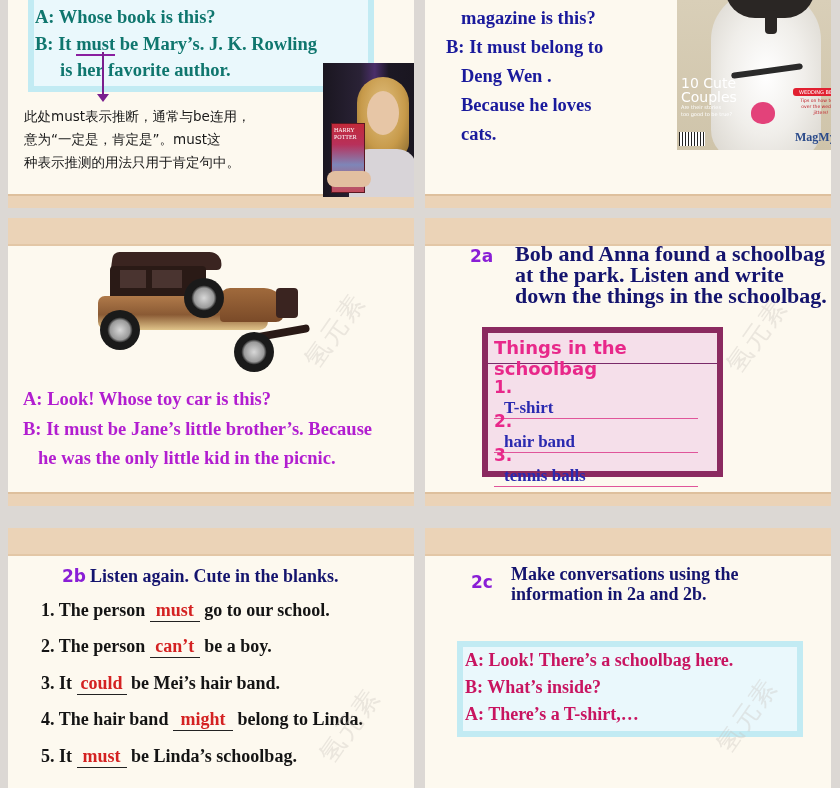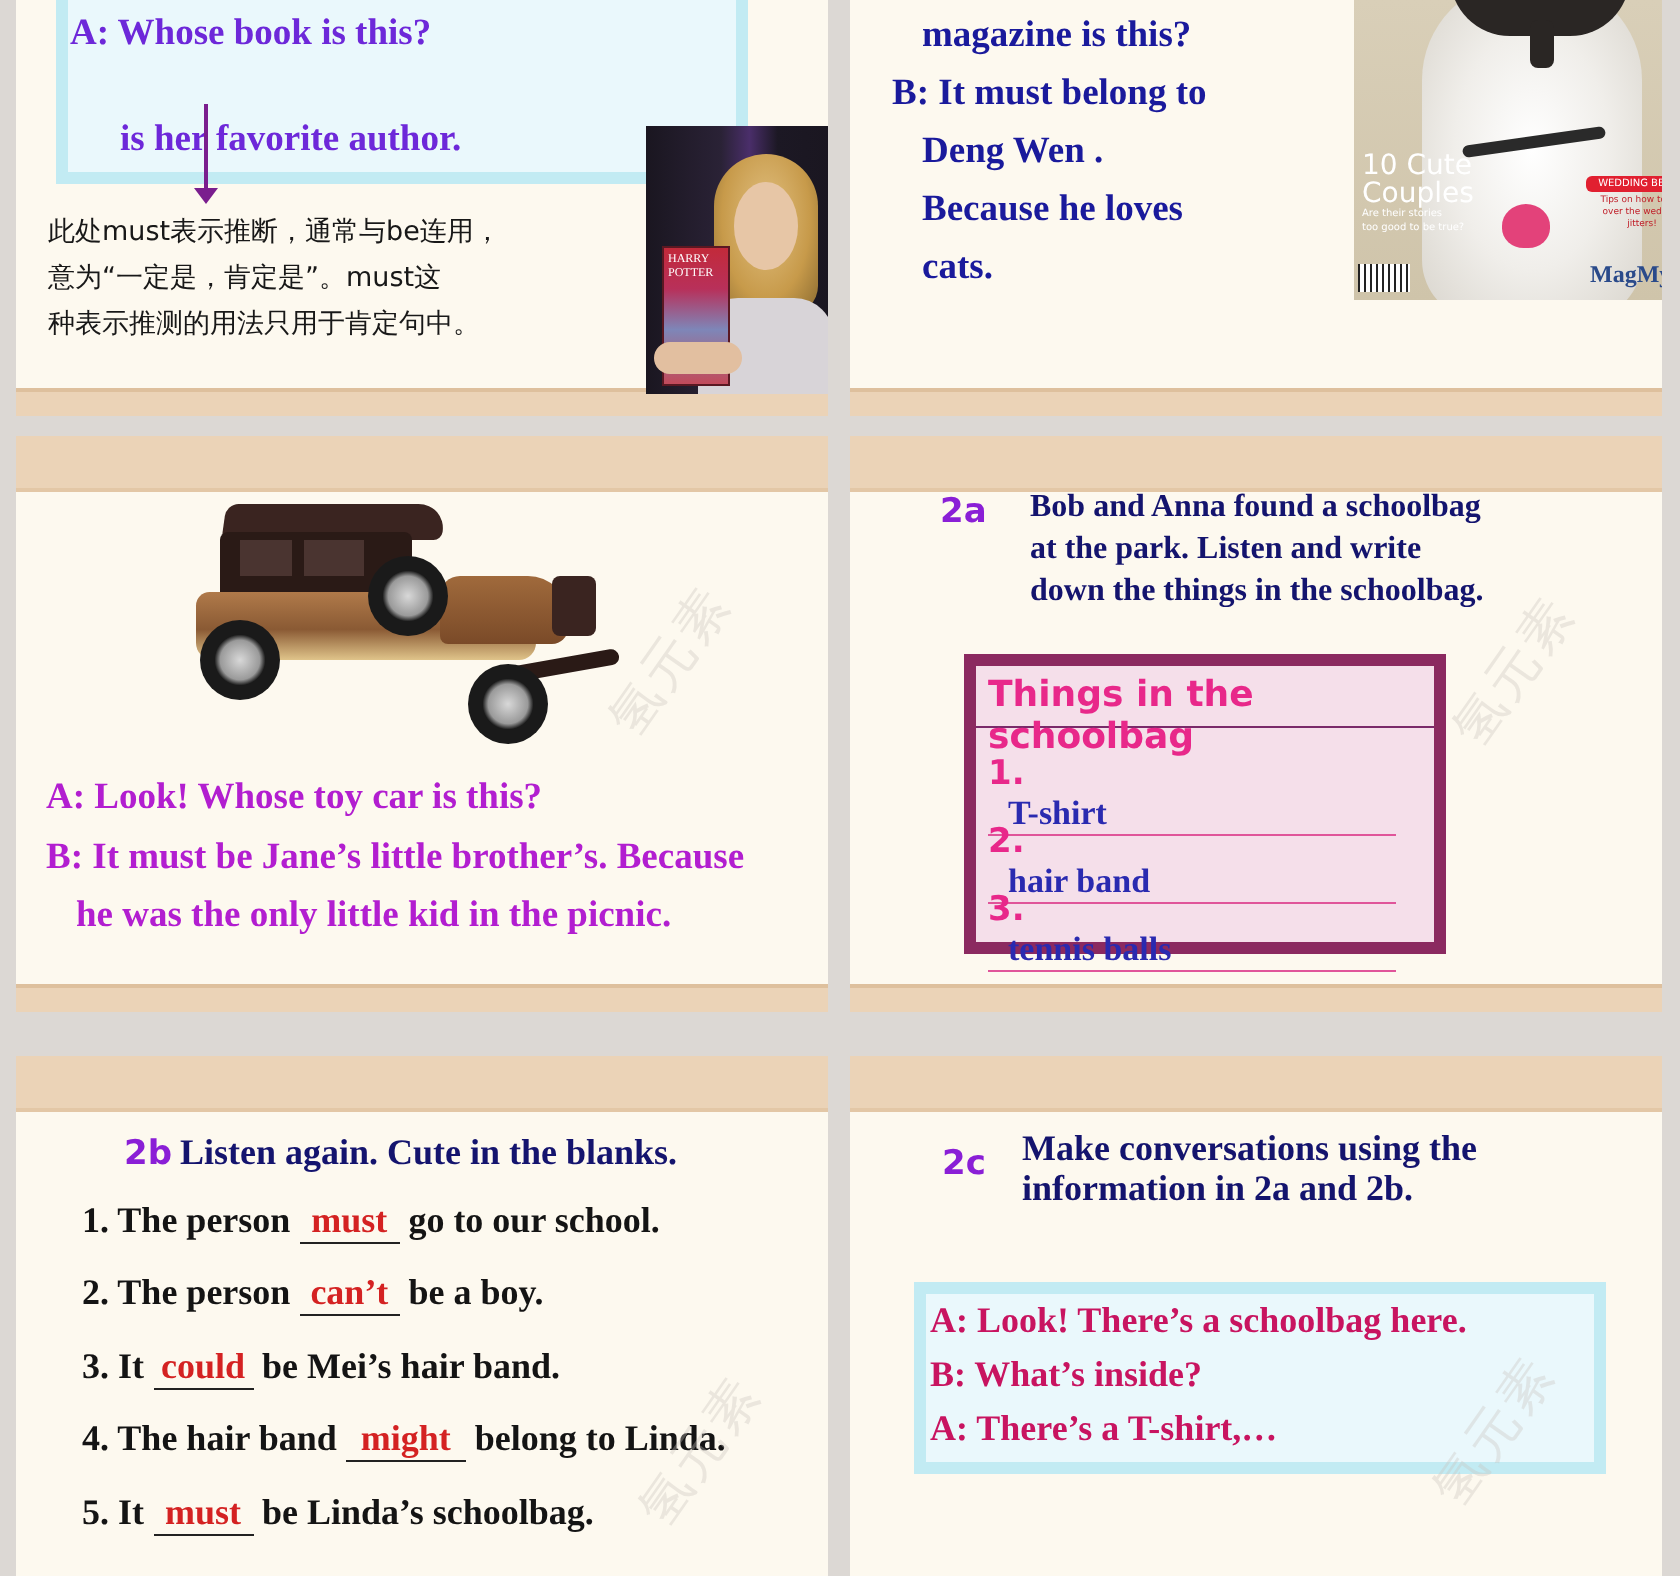--- a/index.html
+++ b/index.html
@@ -8,21 +8,21 @@
 
   .slide { position: absolute; background: #fdf9ef; overflow: hidden; }
   .band-top { position: absolute; left: 0; right: 0; top: 0; height: 28px; background: #ebd3b7; border-bottom: 2px solid #e3c7a6; }
   .band-bottom { position: absolute; left: 0; right: 0; bottom: 0; height: 14px; background: #ebd3b7; border-top: 2px solid #dec09d; }
 
   .abs { position: absolute; }
   .bold { font-weight: bold; }
 
   
   .cyan-box { position: absolute; background: #eaf8fc; border: 6px solid #c2ebf3; }
-  .pink { color: #6d28d9; }
+  .pink { color: #0f766e; }
   .navy { color: #1a1a9c; }
   .purple { color: #b21ed0; }
   .violet-tag { color: #8a1fd6; font-family: "DejaVu Sans", sans-serif; font-weight: bold; }
 
   .dialog-line { font-size: 18.5px; font-weight: bold; line-height: 26px; white-space: nowrap; }
 
   .cn-note { font-family: "DejaVu Sans", sans-serif; font-size: 13.5px; line-height: 23px; color: #181818; }
 
   .photo { position: absolute; overflow: hidden; margin-left: 31px; }
 
@@ -39,20 +39,23 @@
 
   .watermark { position: absolute; color: rgba(200,195,190,0.35); font-family: "DejaVu Sans", sans-serif; font-size: 26px; transform: rotate(-55deg); letter-spacing: 2px; pointer-events: none; }
 </style>
 </head>
 <body>
 
 <div class="slide" style="left:8px; top:0; width:406px; height:208px;">
   <div class="band-bottom"></div>
   <div class="cyan-box" style="left:20px; top:-6px; width:346px; height:98px;"></div>
   <div class="abs dialog-line pink" style="left:27px; top:4px;">A: Whose book is this?</div>
+  <div class="abs dialog-line pink" style="left:27px; top:31px;">
+    <span>B: It </span><span style="border-bottom:2px solid #8a1fa0;">must</span><span> be Mary’s. J. K. Rowling</span>
+  </div>
   <div class="abs dialog-line pink" style="left:52px; top:57px;">is her favorite author.</div>
 
   <div class="abs" style="left:94px; top:52px; width:2px; height:44px; background:#7a1e8e;"></div>
   <div class="abs" style="left:89px; top:94px; width:0; height:0; border-left:6px solid transparent; border-right:6px solid transparent; border-top:8px solid #7a1e8e;"></div>
 
   <div class="abs cn-note" style="left:16px; top:105px;">
     <div>此处must表示推断，通常与be连用，</div>
     <div>意为“一定是，肯定是”。must这</div>
     <div>种表示推测的用法只用于肯定句中。</div>
   </div>
@@ -117,21 +120,21 @@
   <div class="abs dialog-line purple" style="left:15px; top:198px;">B: It must be Jane’s little brother’s. Because</div>
   <div class="abs dialog-line purple" style="left:30px; top:227px;">he was the only little kid in the picnic.</div>
   <div class="watermark" style="left:285px; top:95px;">氢元素</div>
 </div>
 
 <div class="slide" style="left:425px; top:218px; width:406px; height:288px;">
   <div class="band-top"></div>
   <div class="band-bottom"></div>
 
   <div class="abs violet-tag" style="left:45px; top:28px; font-size:17px;">2a</div>
-  <div class="abs navy bold" style="left:90px; top:25px; font-size:16px; line-height:21px; color:#14146e;">
+  <div class="abs navy bold" style="left:90px; top:25px; font-size:22px; line-height:21px; color:#14146e;">
     <div>Bob and Anna found a schoolbag</div>
     <div>at the park. Listen and write</div>
     <div>down the things in the schoolbag.</div>
   </div>
 
   <div class="things-box" style="left:57px; top:109px; width:241px; height:150px;">
     <div class="things-inner">
       <div class="things-title">Things in the schoolbag</div>
       <div class="thing-row" style="top:44px;">
         <span class="thing-num">1.</span><span class="thing-blank">T-shirt</span>

